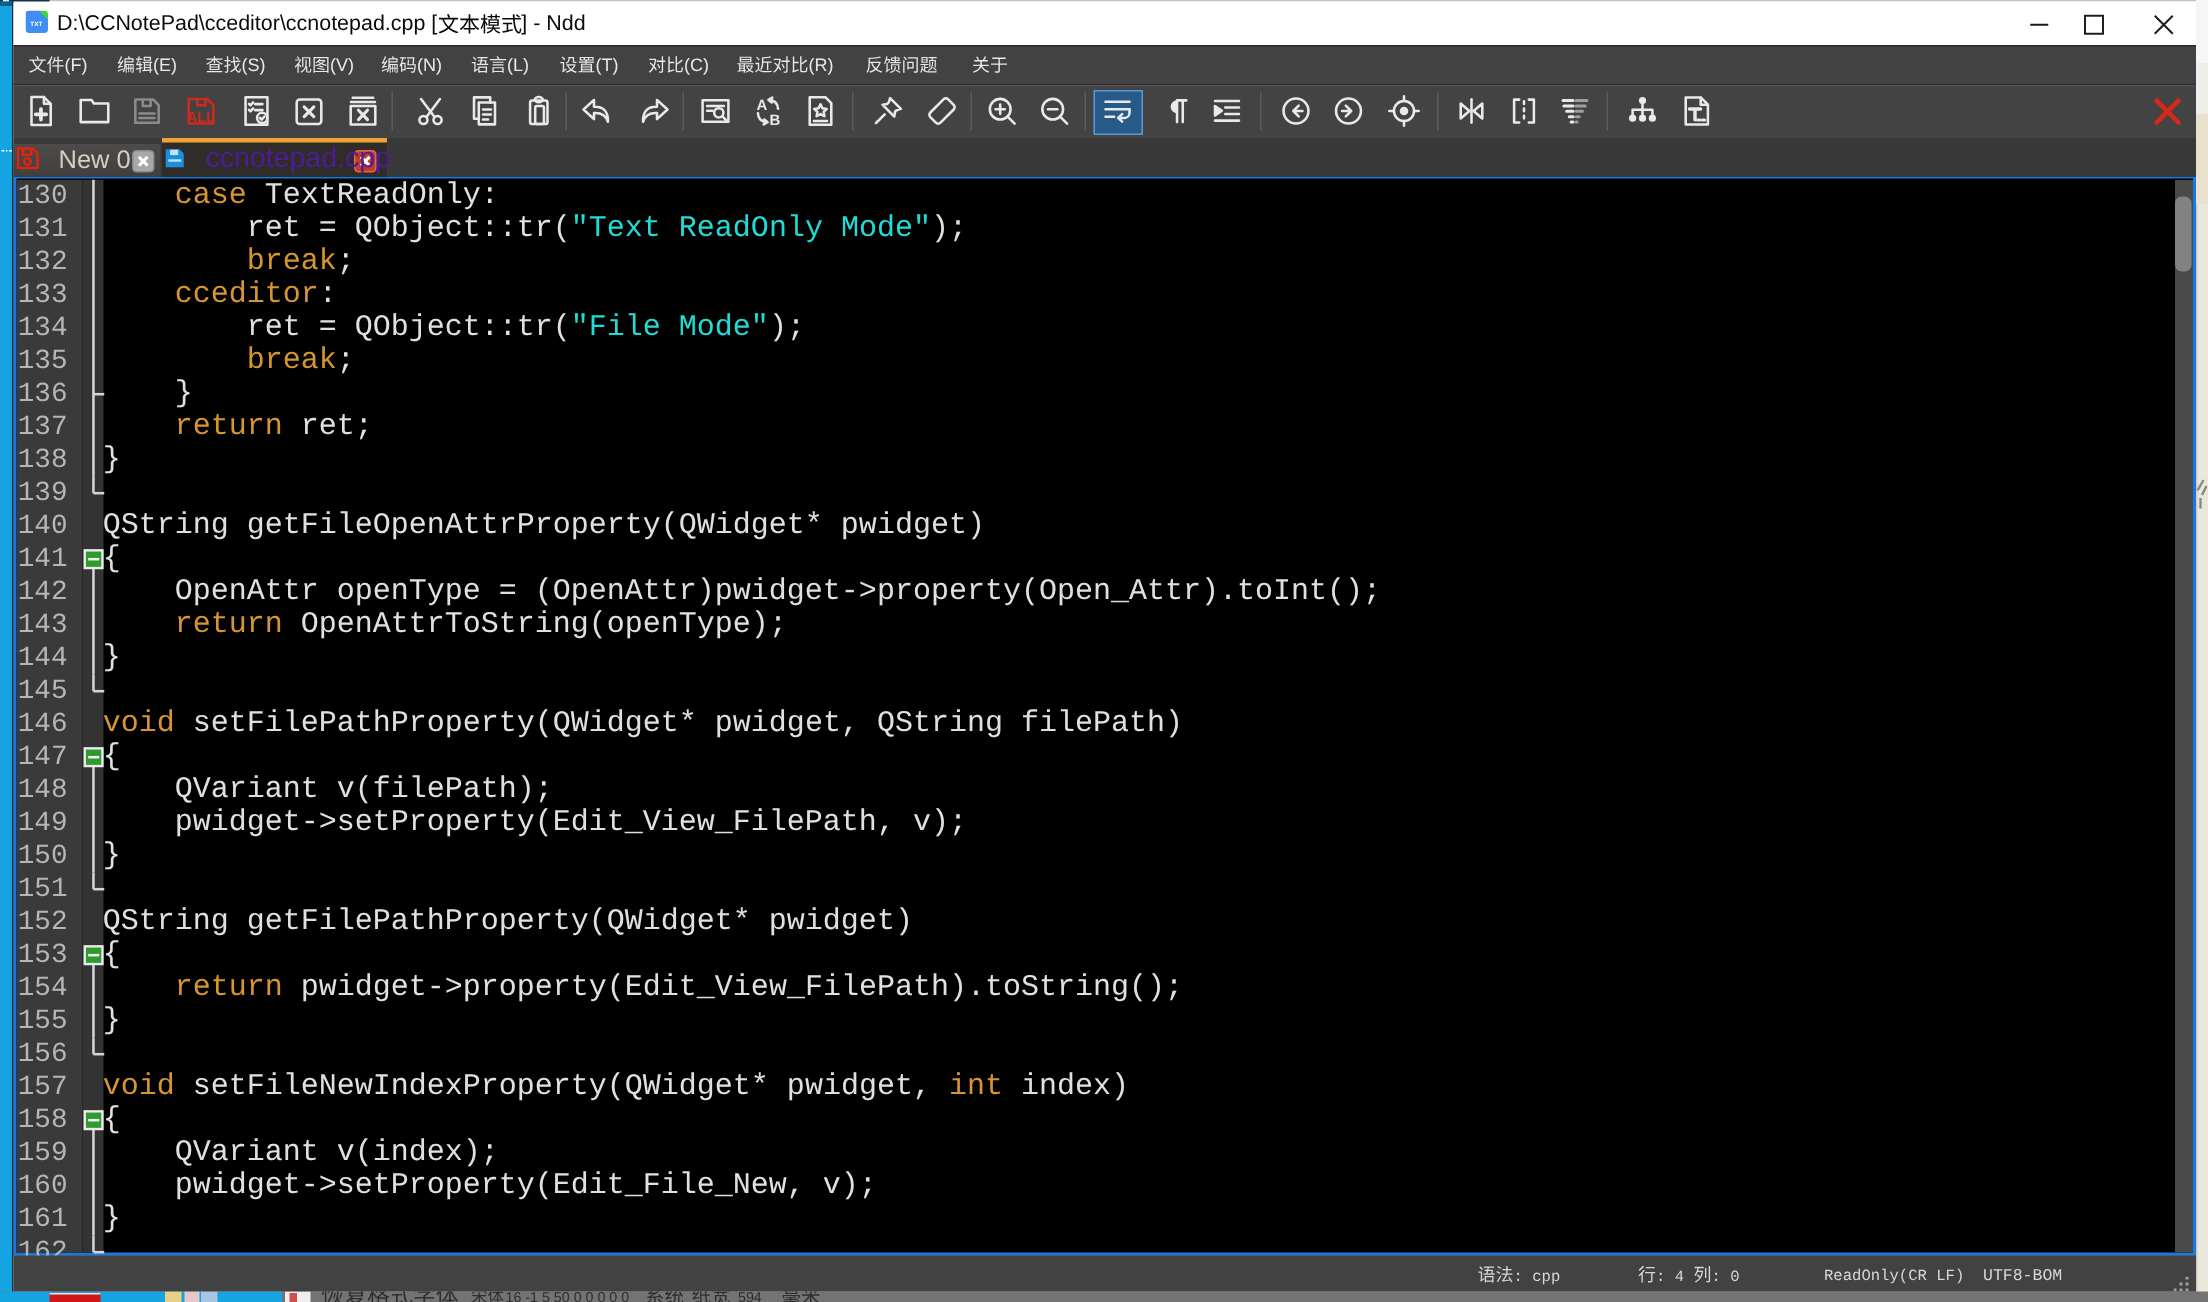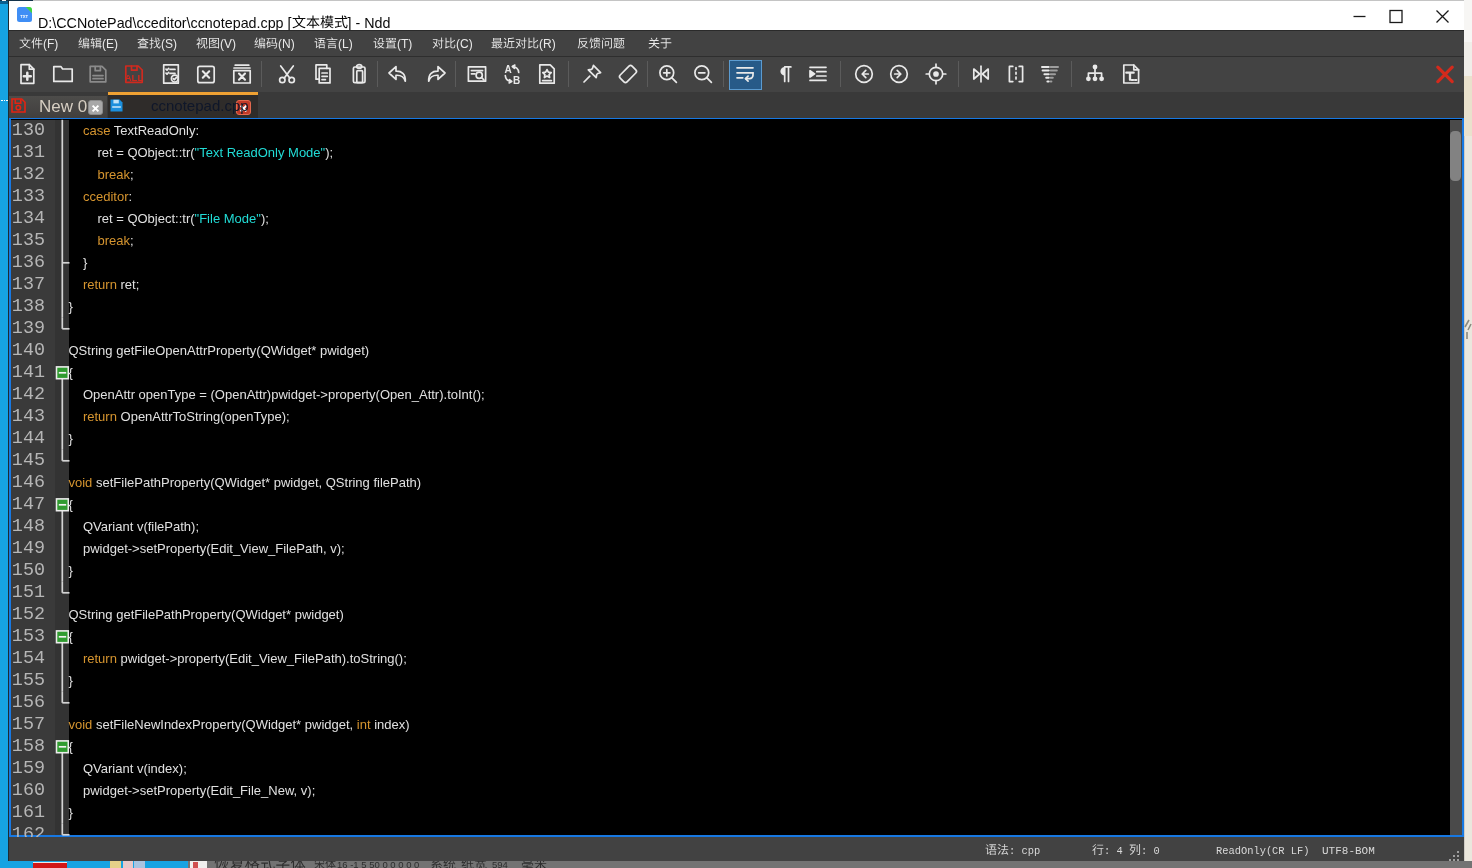--- a/index.html
+++ b/index.html
@@ -4,21 +4,21 @@
 html,body{width:1472px;height:868px;overflow:hidden;background:#fff;font-family:"Liberation Sans",sans-serif}
 .abs{position:absolute}
 #titlebar{left:8.5px;top:1px;width:1455.5px;height:29px;background:#fff}
 #menubar{left:8.5px;top:30px;width:1455.5px;height:27px;background:#424242;border-top:1px solid #2a2a2a;border-bottom:1px solid #2e2e2e}
 #toolbar{left:8.5px;top:57px;width:1455.5px;height:35px;background:#434343}
 #tabbar{left:8.5px;top:92px;width:1455.5px;height:26px;background:#393939}
 #statusbar{left:8.5px;top:836.5px;width:1455.5px;height:24px;background:#424242}
 .ti{position:absolute;top:62px;width:24px;height:24px}
 .tsep{position:absolute;top:61px;width:1px;height:26px;background:#5b5b5b}
 .mono{font-family:"Liberation Mono",monospace}
-#code{position:absolute;left:68.5px;top:119.8px;font-family:Liberation Sans, sans-serif;font-size:13px;line-height:22px;color:#e0e0e0;white-space:pre}
+#code{position:absolute;left:68.5px;top:119.8px;font-family:Liberation Mono, monospace;font-size:20px;line-height:22px;color:#e0e0e0;white-space:pre}
 #lnums{position:absolute;left:10.5px;top:119.8px;width:34.5px;font-family:"Liberation Mono",monospace;font-size:18.42px;line-height:22px;color:#b6b6b6;text-align:right;white-space:pre}
 .k{color:#d6952f}
 .s{color:#21dcd6}
 </style></head>
 <body>
 <svg width="0" height="0" style="position:absolute">
     <defs>
       <path id="u4E8E" transform="scale(.001 -.001)" d="M124 769V694H470V441H55V366H470V30C470 9 462 3 440 3C418 2 341 1 259 4C271 -18 285 -53 290 -75C393 -75 459 -74 496 -61C534 -49 549 -25 549 30V366H946V441H549V694H876V769Z"></path>
 <path id="u4EF6" transform="scale(.001 -.001)" d="M317 341V268H604V-80H679V268H953V341H679V562H909V635H679V828H604V635H470C483 680 494 728 504 775L432 790C409 659 367 530 309 447C327 438 359 420 373 409C400 451 425 504 446 562H604V341ZM268 836C214 685 126 535 32 437C45 420 67 381 75 363C107 397 137 437 167 480V-78H239V597C277 667 311 741 339 815Z"></path>
 <path id="u4F53" transform="scale(.001 -.001)" d="M251 836C201 685 119 535 30 437C45 420 67 380 74 363C104 397 133 436 160 479V-78H232V605C266 673 296 745 321 816ZM416 175V106H581V-74H654V106H815V175H654V521C716 347 812 179 916 84C930 104 955 130 973 143C865 230 761 398 702 566H954V638H654V837H581V638H298V566H536C474 396 369 226 259 138C276 125 301 99 313 81C419 177 517 342 581 518V175Z"></path>
@@ -79,21 +79,21 @@
 <div class="abs" style="left:1464px;top:76px;width:8px;height:60px;background:#e9e1cc"></div>
 <svg class="abs" style="left:1464px;top:318px" width="8" height="22" stroke="#8a8a80" stroke-width="1.6" fill="none">
     <path d="M5 2 L1 9 M7 6 L4 12 M3 14 v7"></path>
   </svg>
 <div id="titlebar" class="abs">
     <svg class="abs" style="left:8.5px;top:6px" width="15" height="15" viewBox="0 0 15 15">
 <path d="M2.5 0 H9.5 L15 5.5 V12.5 A2.5 2.5 0 0 1 12.5 15 H2.5 A2.5 2.5 0 0 1 0 12.5 V2.5 A2.5 2.5 0 0 1 2.5 0 Z" fill="#3f8ef5"></path>
 <path d="M8.8 0 H12.4 A2.6 2.6 0 0 1 15 2.6 V6.2 Z" fill="#3fd43f"></path>
 <text x="7.2" y="10.6" font-family="Liberation Sans" font-size="4.2" font-weight="bold" fill="#fff" text-anchor="middle">TXT</text>
     </svg>
-    <div class="abs" style="left:29.5px;top:0;height:30px;display:flex;align-items:flex-end;font-size:14.3px;color:#0a0a0a;white-space:pre"><span>D:\CCNotePad\cceditor\ccnotepad.cpp [</span><svg class="" style="flex:none" width="56" height="18" overflow="visible">
+    <div class="abs" style="left:29.5px;top:0;height:30px;display:flex;align-items:center;font-size:14.3px;color:#0a0a0a;white-space:pre"><span>D:\CCNotePad\cceditor\ccnotepad.cpp [</span><svg class="" style="flex:none" width="56" height="18" overflow="visible">
         <g fill="#0a0a0a" transform="translate(0 14.2) scale(14)">
           <use href="#u6587" x="0"></use>
           <use href="#u672C" x="1"></use>
           <use href="#u6A21" x="2"></use>
           <use href="#u5F0F" x="3"></use>
         </g>
       </svg><span>] - Ndd</span></div>
     <svg class="abs" style="left:1335px;top:0" width="121" height="30" fill="none" stroke="#1a1a1a" stroke-width="1.3">
 <path d="M9.5 15.5 H21.5"></path>
 <rect x="46" y="9.5" width="12" height="12"></rect>
@@ -350,21 +350,21 @@
     <rect x="3.4" y="0.8" width="5.4" height="3.6" fill="#bfe2f7"></rect>
     <rect x="2.2" y="7.2" width="8.6" height="1.6" fill="#bfe2f7"></rect>
   </svg>
 <div class="abs" style="left:88px;top:99.5px;width:15px;height:15px;background:#a8a8a8;border:1px solid #8a8a8a;border-radius:3px"><svg width="13" height="13" viewBox="0 0 13 13">
       <path d="M3.6 3.6 L9.4 9.4 M9.4 3.6 L3.6 9.4" stroke="#fff" stroke-width="2"></path>
     </svg></div>
 <div class="abs" style="left:236px;top:99.5px;width:15px;height:15px;background:#c23a28;border:1px solid #e2694f;border-radius:3px"><svg width="13" height="13" viewBox="0 0 13 13">
       <path d="M3.6 3.6 L9.4 9.4 M9.4 3.6 L3.6 9.4" stroke="#fff" stroke-width="2"></path>
     </svg></div>
 <div class="abs" style="left:39px;top:96px;height:21px;display:flex;align-items:center;font-size:17px;color:#d6cec2">New 0</div>
-<div class="abs" style="left:151px;top:95px;height:21px;display:flex;align-items:center;font-size:15px;color:#0f172a">ccnotepad.cpp</div>
+<div class="abs" style="left:137px;top:95px;height:21px;display:flex;align-items:center;font-size:19px;color:#4c1d95">ccnotepad.cpp</div>
 
 <div class="abs" style="left:8.5px;top:118px;width:1455px;height:718.5px;background:#000;border:2px solid #1778e2;border-width:1.8px 2px 2.2px"></div>
 <div class="abs" style="left:10.5px;top:119.8px;width:44.5px;height:714.8px;background:#3a3a3a"></div>
 <div class="abs" style="left:55px;top:119.8px;width:14px;height:714.8px;background:#333333"></div>
 <div id="lnums">130
 131
 132
 133
 134
 135

